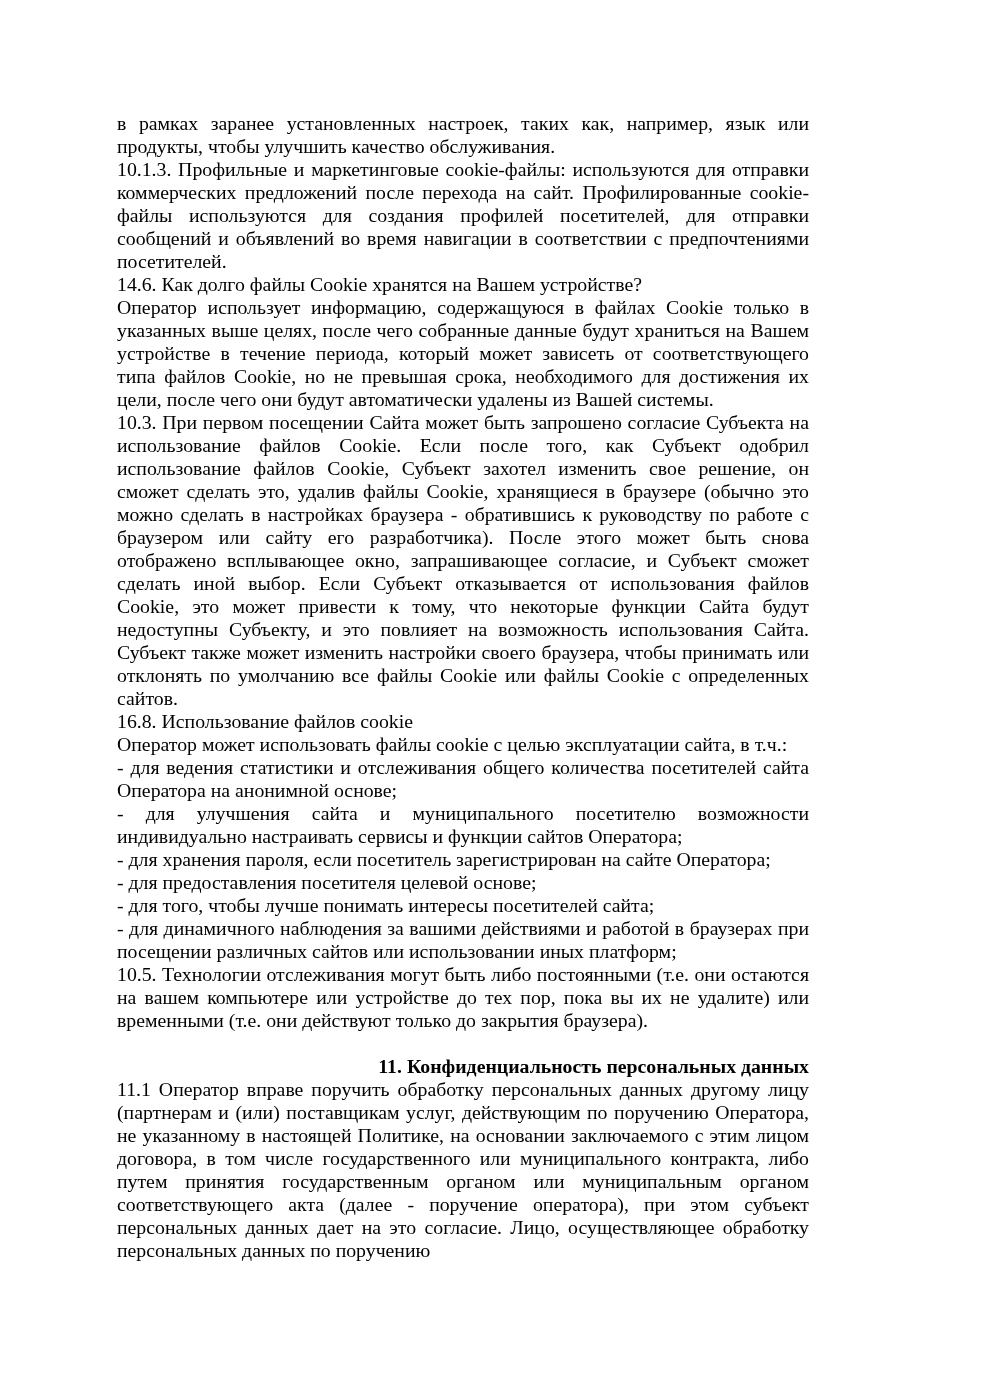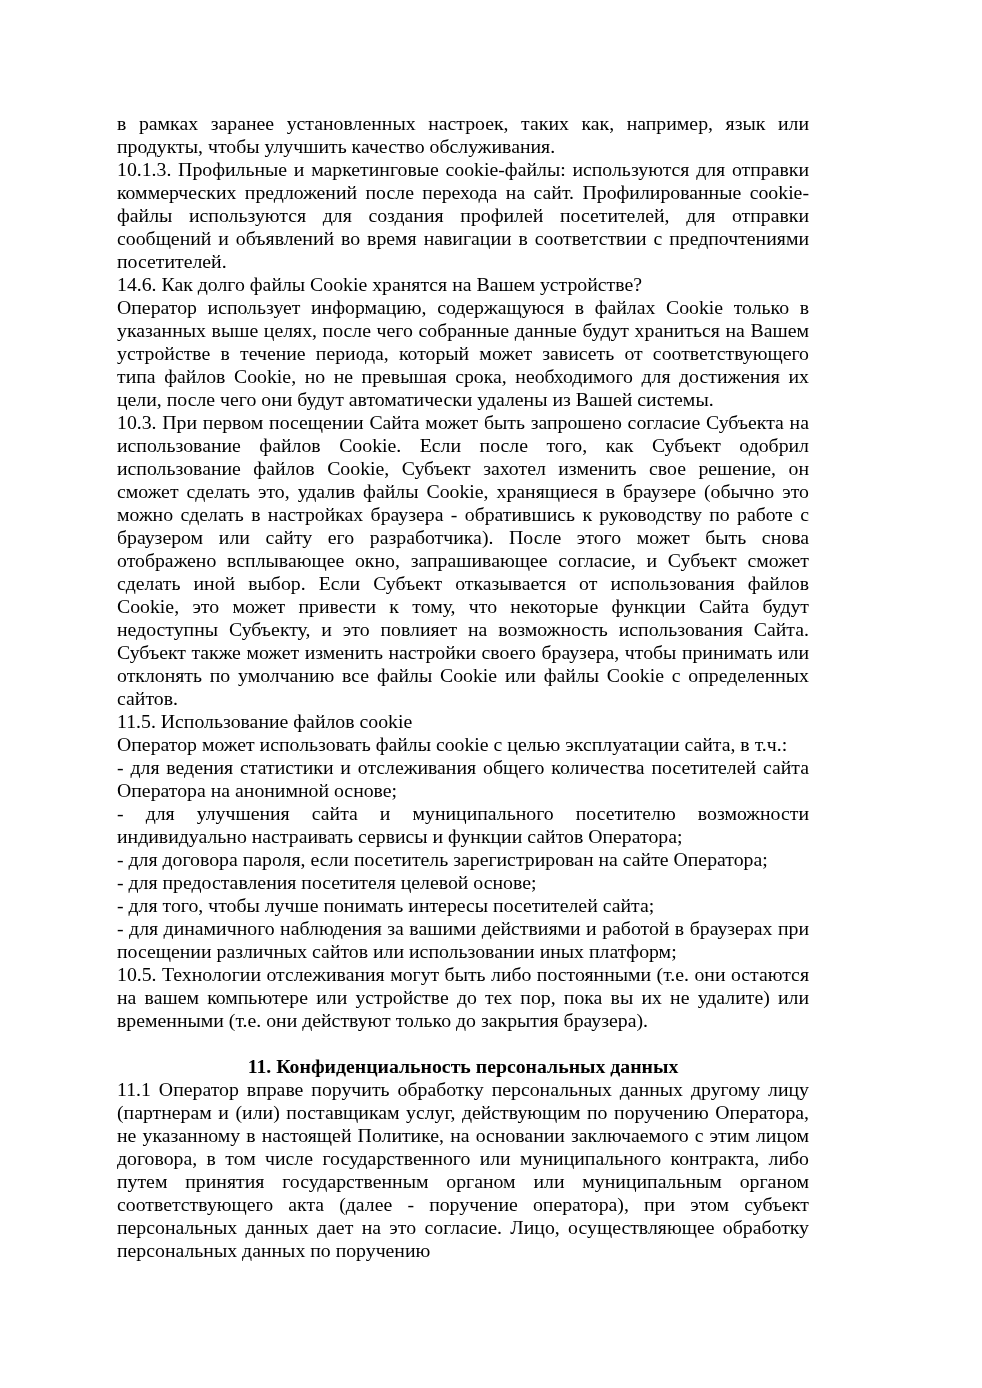--- a/index.html
+++ b/index.html
@@ -27,36 +27,36 @@
   .para {
     margin: 0;
     padding: 0;
   }
   .heading {
     margin: 23px 0 0 0;
     padding: 0;
     font-size: 19.8px;
     line-height: 23px;
     font-weight: bold;
-    text-align: center;
+    text-align: right;
   }
 </style>
 </head>
 <body>
 
 <div class="page">
   <p class="para">в рамках заранее установленных настроек, таких как, например, язык или продукты, чтобы улучшить качество обслуживания.</p>
   <p class="para">10.1.3. Профильные и маркетинговые cookie-файлы: используются для отправки коммерческих предложений после перехода на сайт. Профилированные cookie-файлы используются для создания профилей посетителей, для отправки сообщений и объявлений во время навигации в соответствии с предпочтениями посетителей.</p>
   <p class="para">14.6. Как долго файлы Cookie хранятся на Вашем устройстве?</p>
   <p class="para">Оператор использует информацию, содержащуюся в файлах Cookie только в указанных выше целях, после чего собранные данные будут храниться на Вашем устройстве в течение периода, который может зависеть от соответствующего типа файлов Cookie, но не превышая срока, необходимого для достижения их цели, после чего они будут автоматически удалены из Вашей системы.</p>
   <p class="para">10.3. При первом посещении Сайта может быть запрошено согласие Субъекта на использование файлов Cookie. Если после того, как Субъект одобрил использование файлов Cookie, Субъект захотел изменить свое решение, он сможет сделать это, удалив файлы Cookie, хранящиеся в браузере (обычно это можно сделать в настройках браузера - обратившись к руководству по работе с браузером или сайту его разработчика). После этого может быть снова отображено всплывающее окно, запрашивающее согласие, и Субъект сможет сделать иной выбор. Если Субъект отказывается от использования файлов Cookie, это может привести к тому, что некоторые функции Сайта будут недоступны Субъекту, и это повлияет на возможность использования Сайта. Субъект также может изменить настройки своего браузера, чтобы принимать или отклонять по умолчанию все файлы Cookie или файлы Cookie с определенных сайтов.</p>
-  <p class="para">11.5. Использование файлов cookie</p>
+  <p class="para">16.8. Использование файлов cookie</p>
   <p class="para">Оператор может использовать файлы cookie с целью эксплуатации сайта, в т.ч.:</p>
   <p class="para">- для ведения статистики и отслеживания общего количества посетителей сайта Оператора на анонимной основе;</p>
   <p class="para">- для улучшения сайта и муниципального посетителю возможности индивидуально настраивать сервисы и функции сайтов Оператора;</p>
-  <p class="para">- для договора пароля, если посетитель зарегистрирован на сайте Оператора;</p>
+  <p class="para">- для хранения пароля, если посетитель зарегистрирован на сайте Оператора;</p>
   <p class="para">- для предоставления посетителя целевой основе;</p>
   <p class="para">- для того, чтобы лучше понимать интересы посетителей сайта;</p>
   <p class="para">- для динамичного наблюдения за вашими действиями и работой в браузерах при посещении различных сайтов или использовании иных платформ;</p>
   <p class="para">10.5. Технологии отслеживания могут быть либо постоянными (т.е. они остаются на вашем компьютере или устройстве до тех пор, пока вы их не удалите) или временными (т.е. они действуют только до закрытия браузера).</p>
   <h3 class="heading">11. Конфиденциальность персональных данных</h3>
   <p class="para">11.1 Оператор вправе поручить обработку персональных данных другому лицу (партнерам и (или) поставщикам услуг, действующим по поручению Оператора, не указанному в настоящей Политике, на основании заключаемого с этим лицом договора, в том числе государственного или муниципального контракта, либо путем принятия государственным органом или муниципальным органом соответствующего акта (далее - поручение оператора), при этом субъект персональных данных дает на это согласие. Лицо, осуществляющее обработку персональных данных по поручению</p>
 </div>
 
 </body></html>

